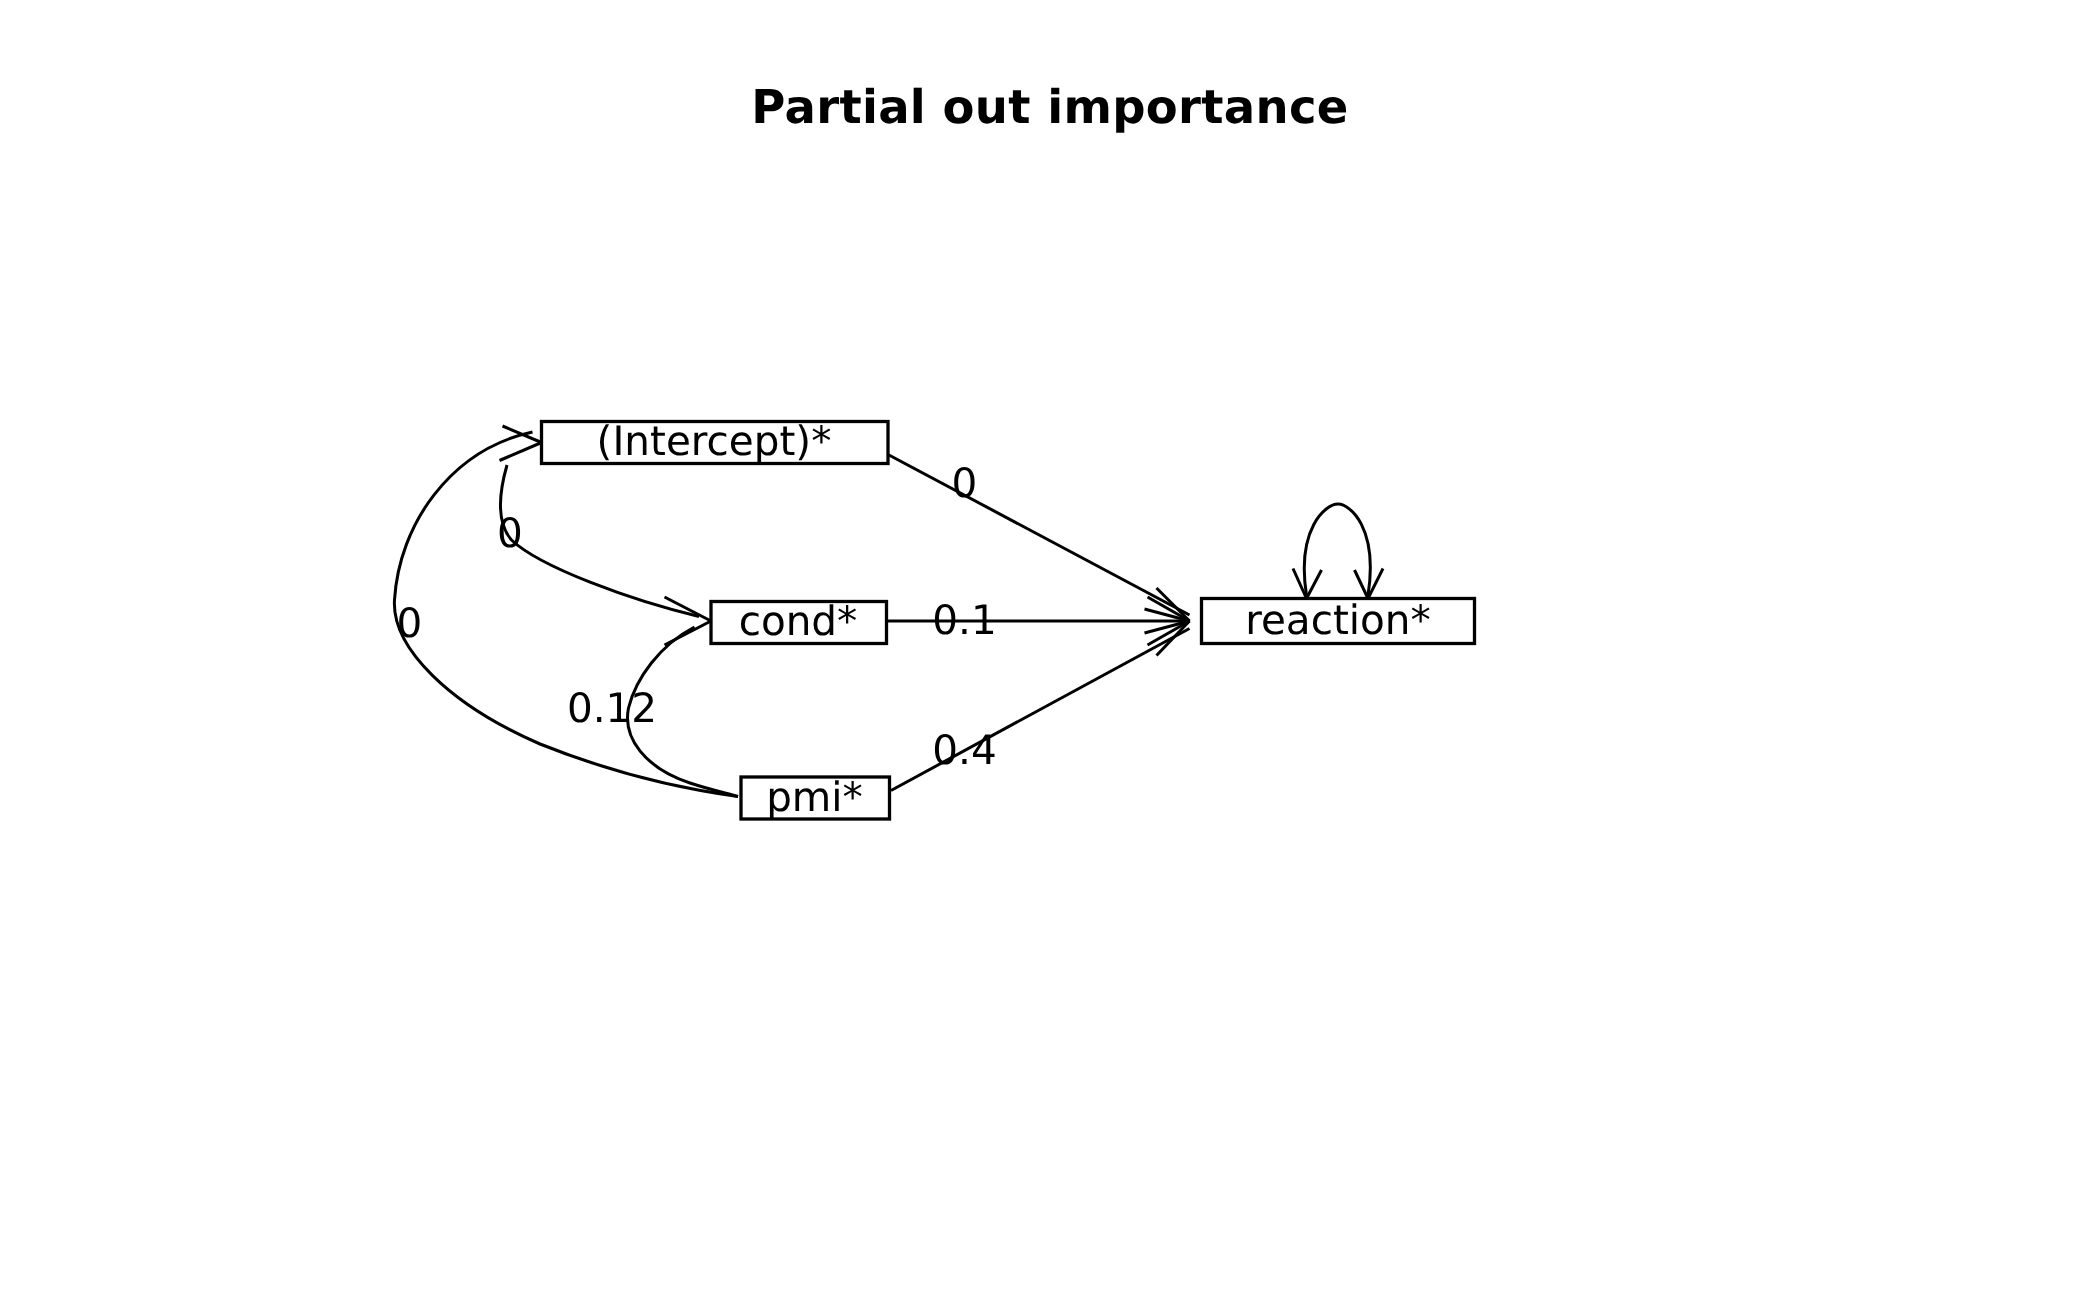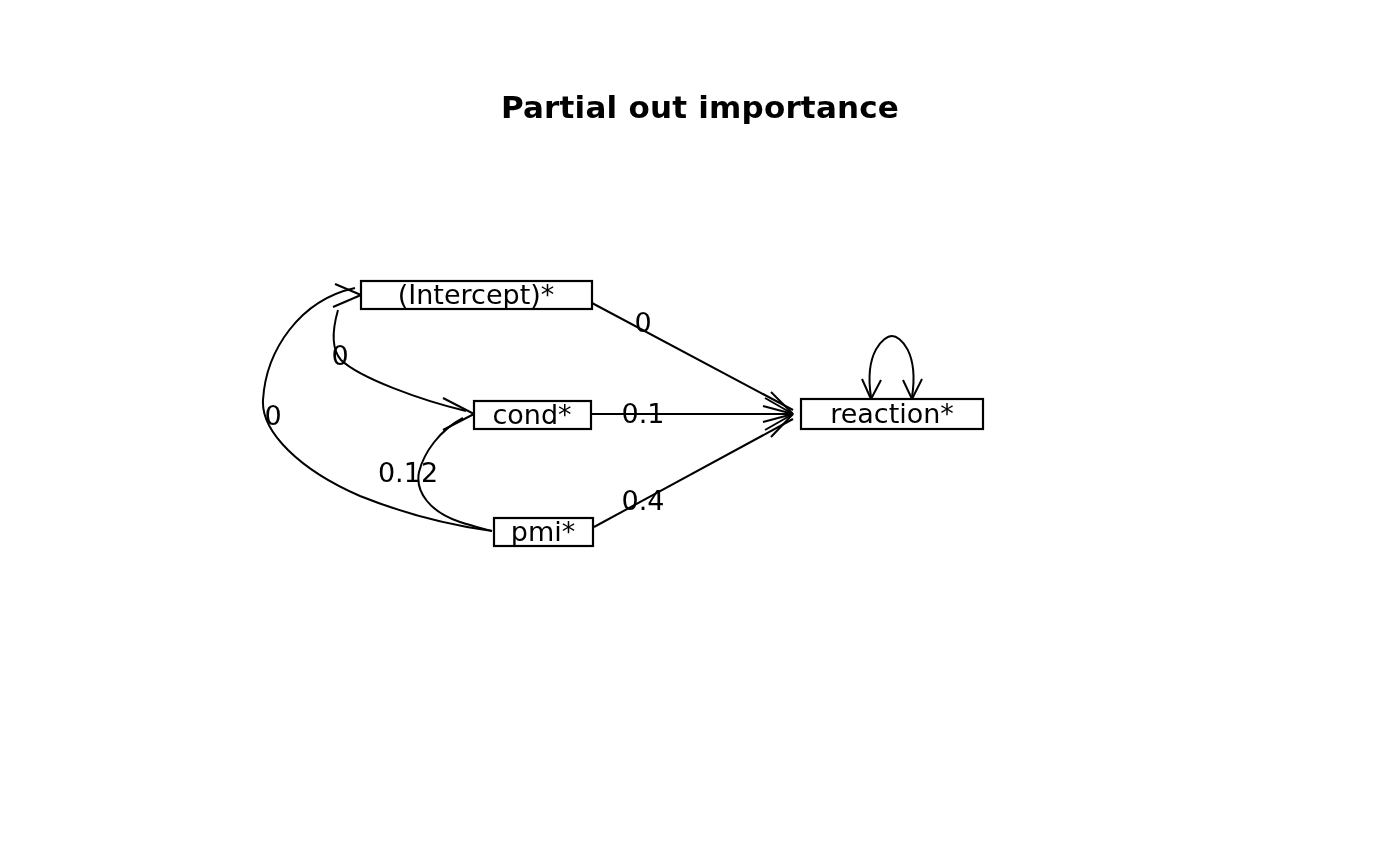--- a/index.html
+++ b/index.html
@@ -23,21 +23,20 @@
     position: absolute;
     left: 0;
     top: 54px;
     width: 1400px;
     text-align: center;
     font-size: 31px;
     font-weight: bold;
     color: #000000;
     letter-spacing: 0.2px;
     font-family: "DejaVu Sans", sans-serif;
-    margin-top: 35px;
   }
   svg#graph {
     position: absolute;
     left: 0;
     top: 0;
     width: 1400px;
     height: 866px;
     display: block;
   }
   .node-box {

